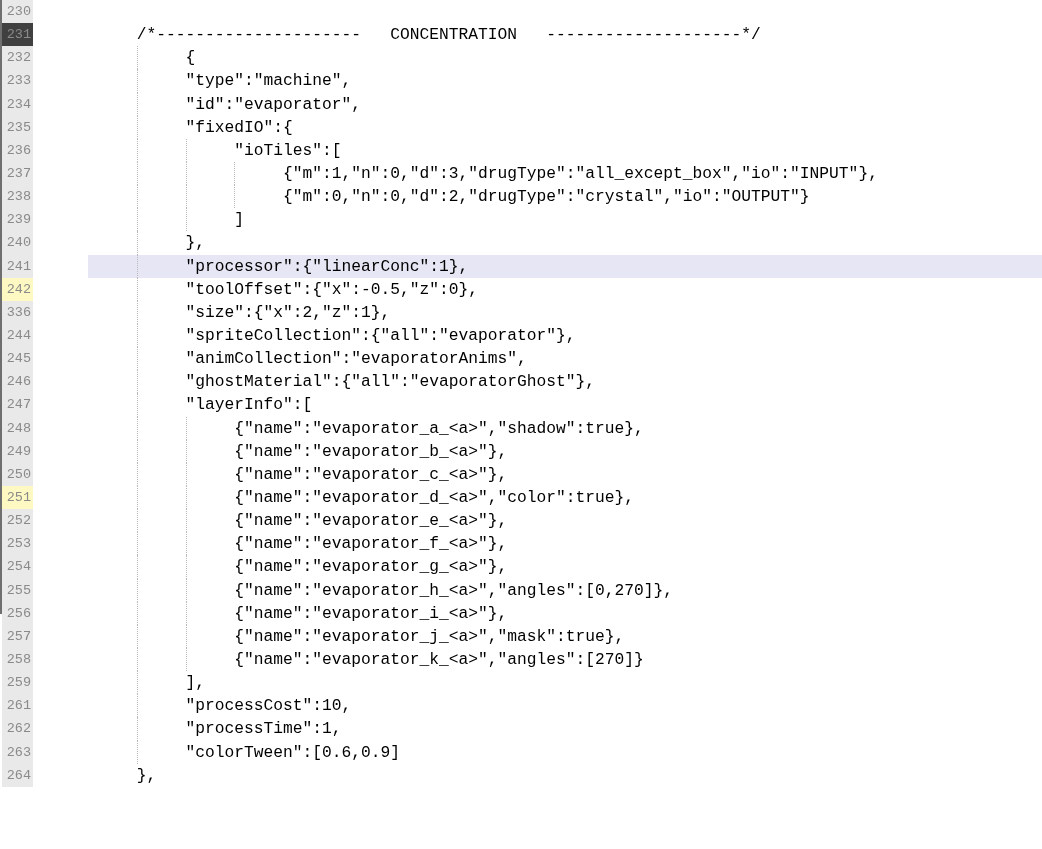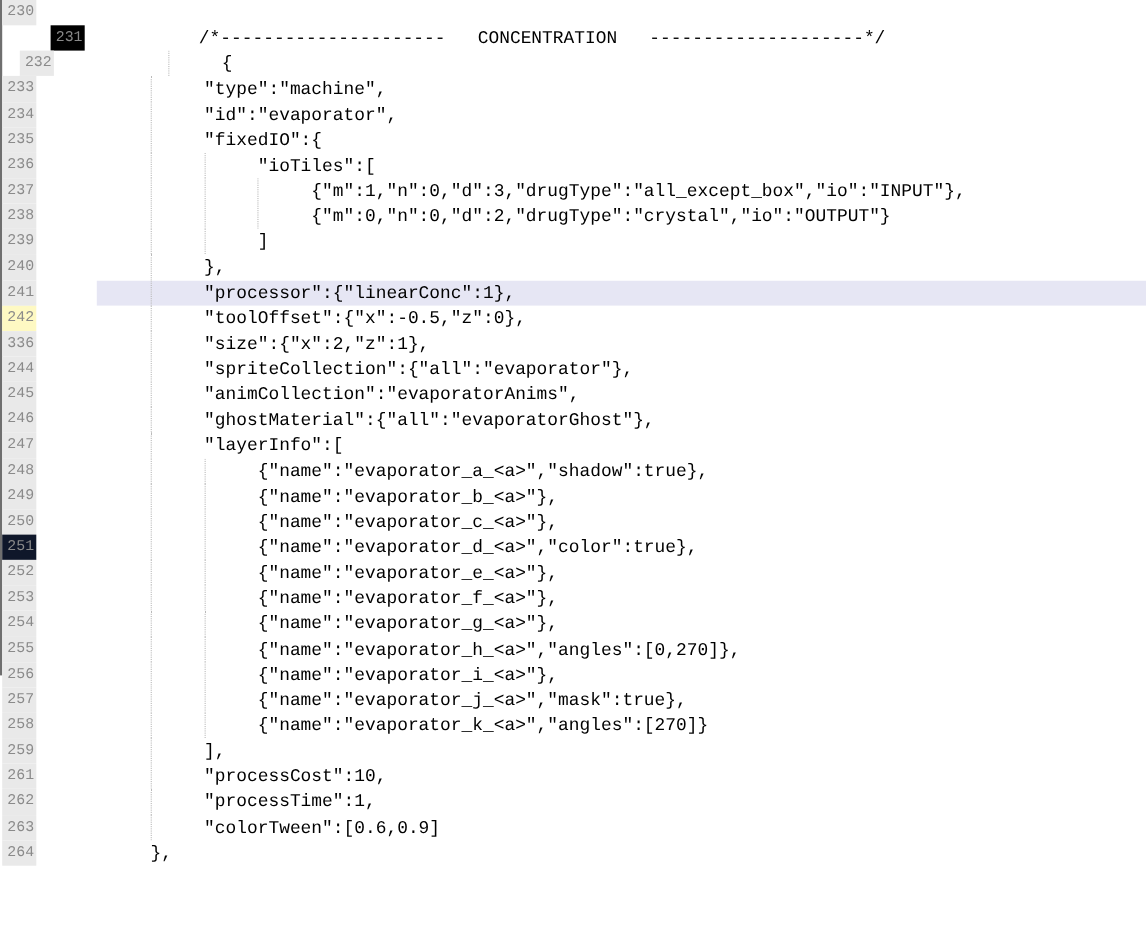--- a/index.html
+++ b/index.html
@@ -44,27 +44,27 @@
 
   <div class="editor">
     <div id="lines">
         <div class="row">
           <span class="ln" style="background: rgb(233, 233, 233); color: rgb(138, 138, 138);">230</span>
           <div class="codecell">
             <span class="codetext" style="color: rgb(0, 0, 0);"></span>
           </div>
         </div>
         <div class="row">
-          <span class="ln" style="background: #000000; color: rgb(138, 138, 138); margin-left: 44px;">231</span>
+          <span class="ln" style="background: #404040; color: rgb(138, 138, 138);">231</span>
           <div class="codecell">
             <span class="codetext" style="color: rgb(0, 0, 0);">     /*---------------------   CONCENTRATION   --------------------*/</span>
           </div>
         </div>
         <div class="row">
-          <span class="ln" style="background: rgb(233, 233, 233); color: rgb(138, 138, 138); margin-left: 16px;">232</span>
+          <span class="ln" style="background: rgb(233, 233, 233); color: rgb(138, 138, 138);">232</span>
           <div class="codecell">
             <div class="iguide" style="left: 103.75px; border-left-color: rgb(185, 185, 185);"></div>
             <span class="codetext" style="color: rgb(0, 0, 0);">          {</span>
           </div>
         </div>
         <div class="row">
           <span class="ln" style="background: rgb(233, 233, 233); color: rgb(138, 138, 138);">233</span>
           <div class="codecell">
             <div class="iguide" style="left: 103.75px; border-left-color: rgb(185, 185, 185);"></div>
             <span class="codetext" style="color: rgb(0, 0, 0);">          "type":"machine",</span>
@@ -193,21 +193,21 @@
         </div>
         <div class="row">
           <span class="ln" style="background: rgb(233, 233, 233); color: rgb(138, 138, 138);">250</span>
           <div class="codecell">
             <div class="iguide" style="left: 103.75px; border-left-color: rgb(185, 185, 185);"></div>
             <div class="iguide" style="left: 152.5px; border-left-color: rgb(185, 185, 185);"></div>
             <span class="codetext" style="color: rgb(0, 0, 0);">               {"name":"evaporator_c_&lt;a&gt;"},</span>
           </div>
         </div>
         <div class="row">
-          <span class="ln" style="background: #0f172a; color: rgb(138, 138, 138);">251</span>
+          <span class="ln" style="background: #fef9c3; color: rgb(138, 138, 138);">251</span>
           <div class="codecell">
             <div class="iguide" style="left: 103.75px; border-left-color: rgb(185, 185, 185);"></div>
             <div class="iguide" style="left: 152.5px; border-left-color: rgb(185, 185, 185);"></div>
             <span class="codetext" style="color: rgb(0, 0, 0);">               {"name":"evaporator_d_&lt;a&gt;","color":true},</span>
           </div>
         </div>
         <div class="row">
           <span class="ln" style="background: rgb(233, 233, 233); color: rgb(138, 138, 138);">252</span>
           <div class="codecell">
             <div class="iguide" style="left: 103.75px; border-left-color: rgb(185, 185, 185);"></div>

